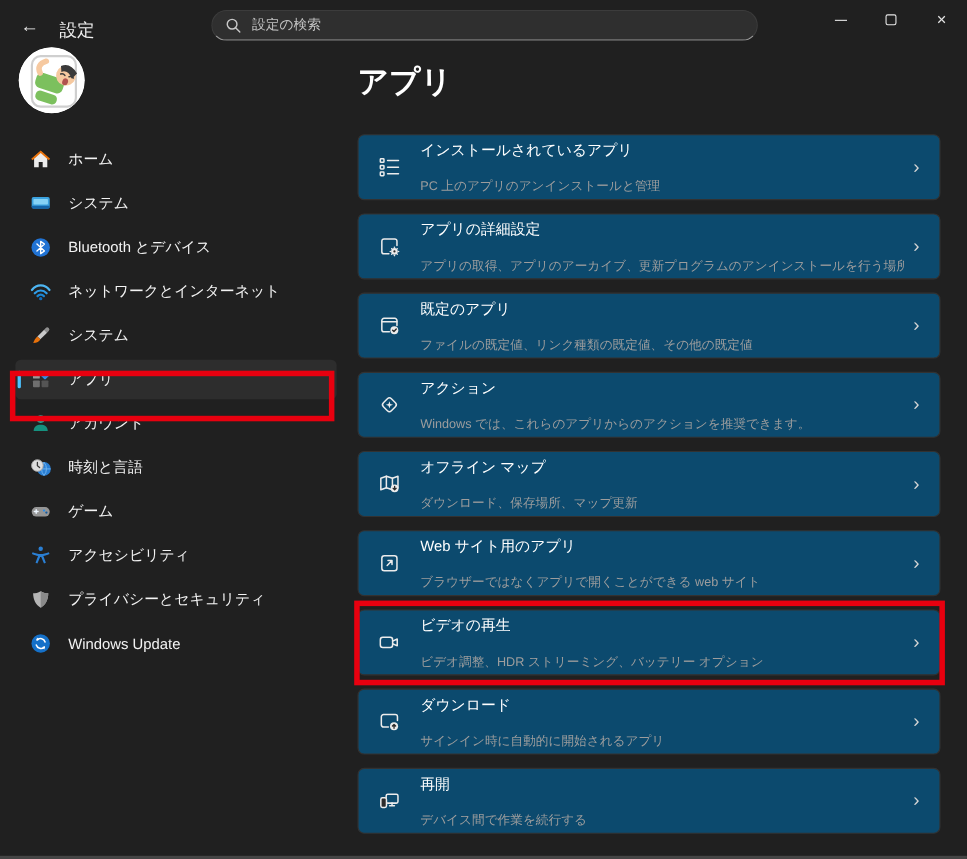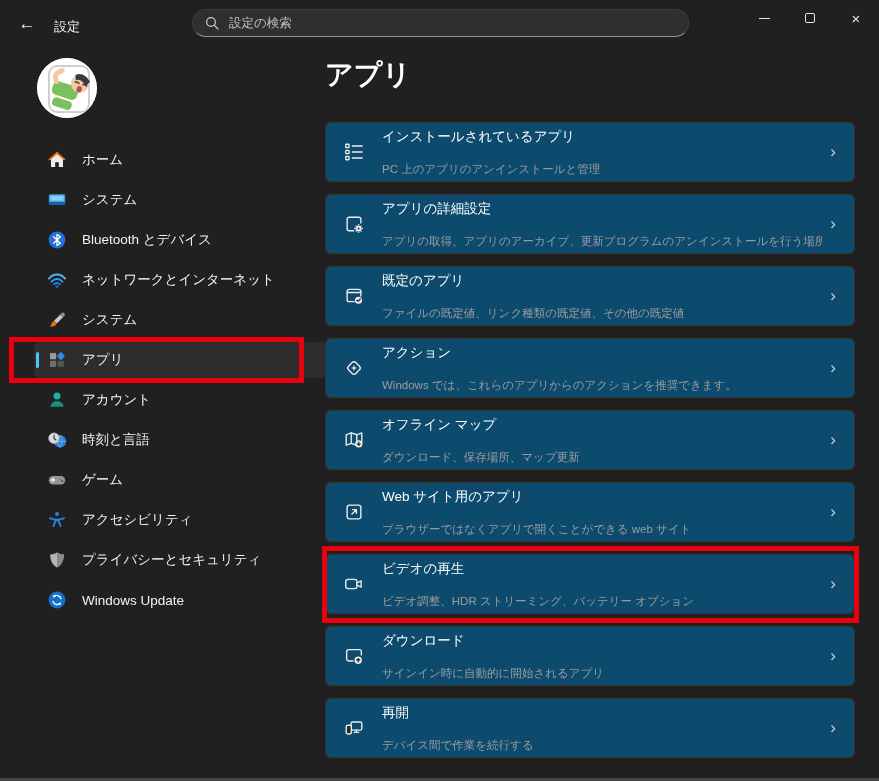--- a/index.html
+++ b/index.html
@@ -12,41 +12,41 @@
   }
   .window { position:absolute; inset:0; background:#202020; border-bottom:3px solid #454545; }
 
   
   .titlebar { position:absolute; left:0; top:0; width:879px; height:48px; }
   .back-button {
     position:absolute; left:12px; top:10px; width:30px; height:28px;
     display:flex; align-items:center; justify-content:center;
     font-size:17px; color:#eaeaea; border-radius:4px; cursor:pointer;
   }
-  .app-title { position:absolute; left:54px; top:18px; font-size:13px; color:#f1f1f1; }
+  .app-title { position:absolute; left:54px; top:18px; font-size:16px; color:#f1f1f1; }
   .search-box {
     position:absolute; left:192px; top:9px; width:497px; height:28px;
     background:#2f2f2f; border:1px solid #3c3c3c; border-bottom:1px solid #989898;
     border-radius:14px; display:flex; align-items:center; padding:0 12px;
   }
   .search-box svg { flex:0 0 auto; margin-right:10px; }
   .search-input {
     background:transparent; border:none; outline:none; color:#e8e8e8;
     font-size:12.5px; width:100%;
-    font-family:Liberation Serif, serif;
+    font-family:Liberation Mono, monospace;
   }
   .search-input::placeholder { color:#c3c3c3; opacity:1; }
   .window-controls { position:absolute; right:0; top:0; height:36px; display:flex; }
   .winbtn { width:46px; height:36px; display:flex; align-items:center; justify-content:center; cursor:pointer; }
   .min-glyph { width:11px; border-bottom:1px solid #e6e6e6; height:1px; }
   .max-glyph { width:10px; height:10px; border:1px solid #e6e6e6; border-radius:2px; }
   .close-glyph { font-size:15px; color:#e6e6e6; line-height:1; }
 
   
-  .sidebar { position:absolute; left:0; top:48px; width:320px; height:733px;margin-left:20px; }
+  .sidebar { position:absolute; left:0; top:33px; width:320px; height:733px; }
   .avatar {
     position:absolute; left:17px; top:10px; width:60px; height:60px;
     border-radius:50%; overflow:hidden; background:#ffffff;
   }
   .nav { position:absolute; left:14px; top:94px; width:292px; }
   .nav-item {
     position:relative; height:36px; margin-bottom:4px; border-radius:5px;
     display:flex; align-items:center; padding-left:13px; cursor:pointer;
   }
   .nav-item.selected { background:#2d2d2d; }

